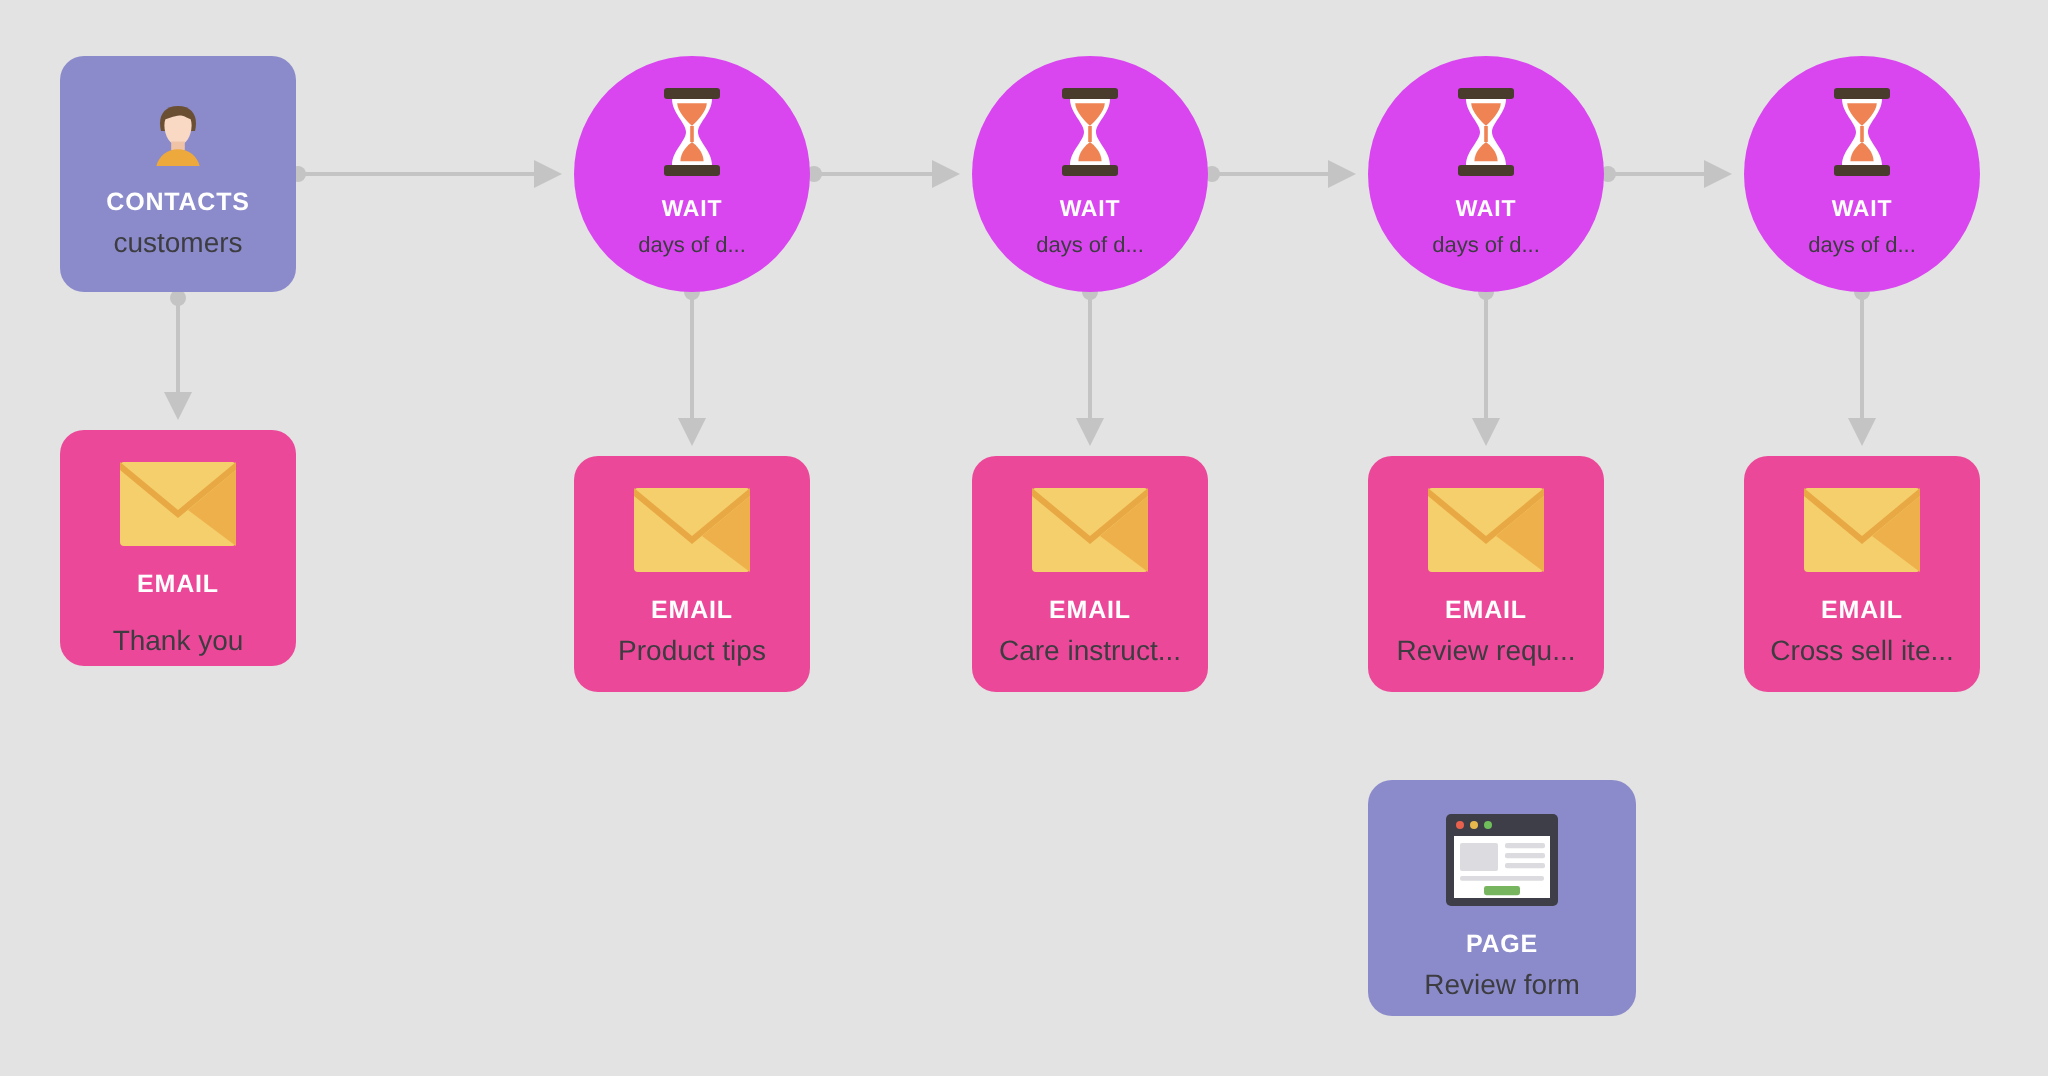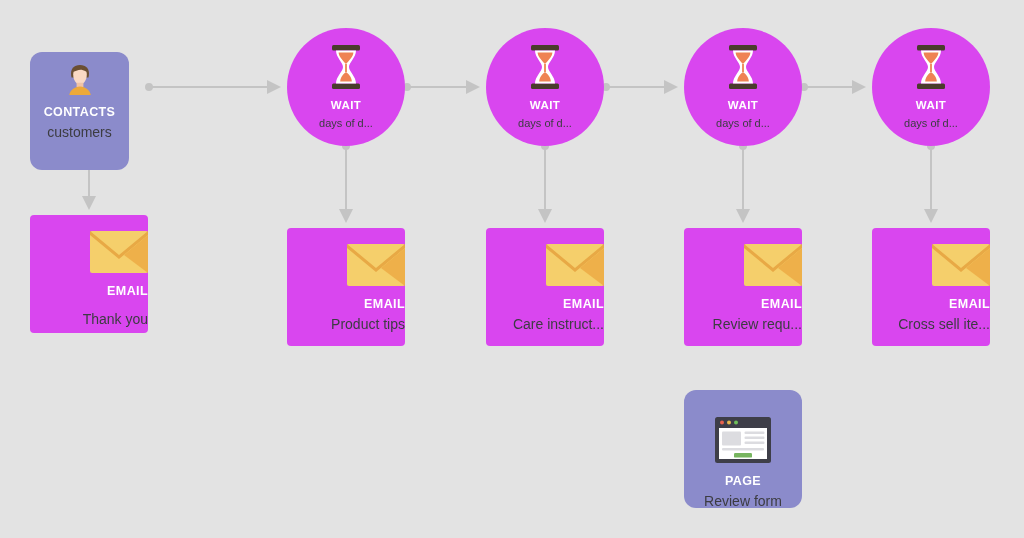--- a/index.html
+++ b/index.html
@@ -42,23 +42,22 @@
     border-radius: 12px;
   }
   .node-contacts {
     background: #8b8bcb;
   }
   .node-page {
     background: #8b8bcb;
   }
   
   .node-email {
-    background: #d946ef;
-    border-radius: 4px;
-    align-items: flex-end;
+    background: #ec4899;
+    border-radius: 12px;
   }
   
   .node-wait {
     background: #d946ef;
     border-radius: 50%;
     justify-content: center;
   }
 
   .node-icon {
     display: block;
@@ -131,21 +130,21 @@
     <g>
       <circle cx="743" cy="146" r="4" fill="#c4c4c4"></circle>
       <line x1="743" y1="147" x2="743" y2="221" stroke="#c4c4c4" stroke-width="2" marker-end="url(#arrowhead)"></line>
     </g>
     <g>
       <circle cx="931" cy="146" r="4" fill="#c4c4c4"></circle>
       <line x1="931" y1="147" x2="931" y2="221" stroke="#c4c4c4" stroke-width="2" marker-end="url(#arrowhead)"></line>
     </g>
   </svg>
 
-  <div class="node node-square node-contacts" style="left:30px; top:28px; width:99px; height:118px; padding-top:6px;margin-top:24px;">
+  <div class="node node-square node-contacts" style="left:30px; top:28px; width:118px; height:118px; padding-top:18px;">
     <span class="node-icon">
       <svg width="44" height="44" viewBox="0 0 44 44">
         <path d="M22 7c-6.2 0-9 3.9-9 8.6 0 1.2.2 2.6.5 3.9h17c.3-1.3.5-2.7.5-3.9C31 10.9 28.2 7 22 7z" fill="#6b4f33"></path>
         <path d="M15.2 16.6c0-4.3 2.8-7.3 6.8-7.3s6.8 3 6.8 7.3c0 5.5-3 10.1-6.8 10.1s-6.8-4.6-6.8-10.1z" fill="#f9d9c4"></path>
         <path d="M13.6 13.8c1-3.3 4.1-5.6 8.4-5.6 4.3 0 7.1 2.2 8.2 5.5-2.2.5-4.4-1.6-6.6-1.9-3.2-.5-7.1 2.4-10 2z" fill="#6b4f33"></path>
         <path d="M18.6 24.8h6.8v4.3h-6.8z" fill="#f0c3a7"></path>
         <path d="M22 28.6c-5.4 0-9.8 3.6-10.8 8.4h21.6c-1-4.8-5.4-8.4-10.8-8.4z" fill="#eda93b"></path>
       </svg>
     </span>
     <span class="node-type">CONTACTS</span>
@@ -265,21 +264,21 @@
       <svg width="58" height="42" viewBox="0 0 58 42">
         <rect x="0" y="0" width="58" height="42" rx="2" fill="#f5cf6b"></rect>
         <path d="M0 0 L29 24 L58 0 L58 4 L29 28 L0 4 Z" fill="#e8a945"></path>
         <path d="M58 42 L58 4 L34 24 Z" fill="#eeb04a"></path>
       </svg>
     </span>
     <span class="node-type" style="margin-top:8px;">EMAIL</span>
     <span class="node-label" style="margin-top:4px;">Cross sell ite...</span>
   </div>
 
-  <div class="node node-square node-page" style="left:684px; top:390px; width:118px; height:118px; padding-top:27px;">
+  <div class="node node-square node-page" style="left:684px; top:390px; width:134px; height:118px; padding-top:17px;">
     <span class="node-icon">
       <svg width="56" height="46" viewBox="0 0 56 46">
         <rect x="0" y="0" width="56" height="46" rx="2.5" fill="#3e3e48"></rect>
         <circle cx="7" cy="5.5" r="2" fill="#e8614d"></circle>
         <circle cx="14" cy="5.5" r="2" fill="#e8b84d"></circle>
         <circle cx="21" cy="5.5" r="2" fill="#6fbf5a"></circle>
         <rect x="4" y="11" width="48" height="31" fill="#ffffff"></rect>
         <rect x="7" y="14.5" width="19" height="14" rx="1" fill="#dcdce0"></rect>
         <rect x="29.5" y="14.5" width="20" height="2.6" rx="1" fill="#dcdce0"></rect>
         <rect x="29.5" y="19.5" width="20" height="2.6" rx="1" fill="#dcdce0"></rect>

